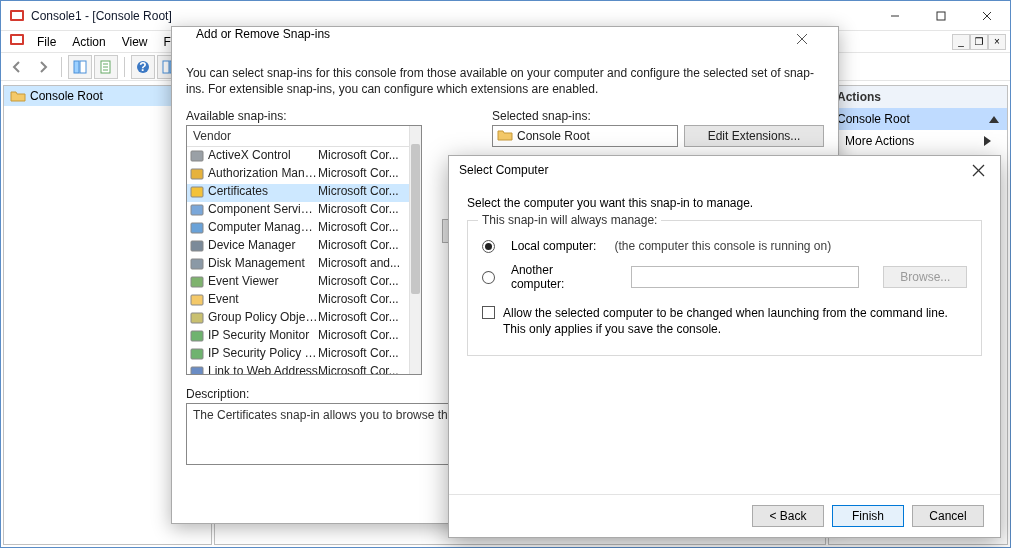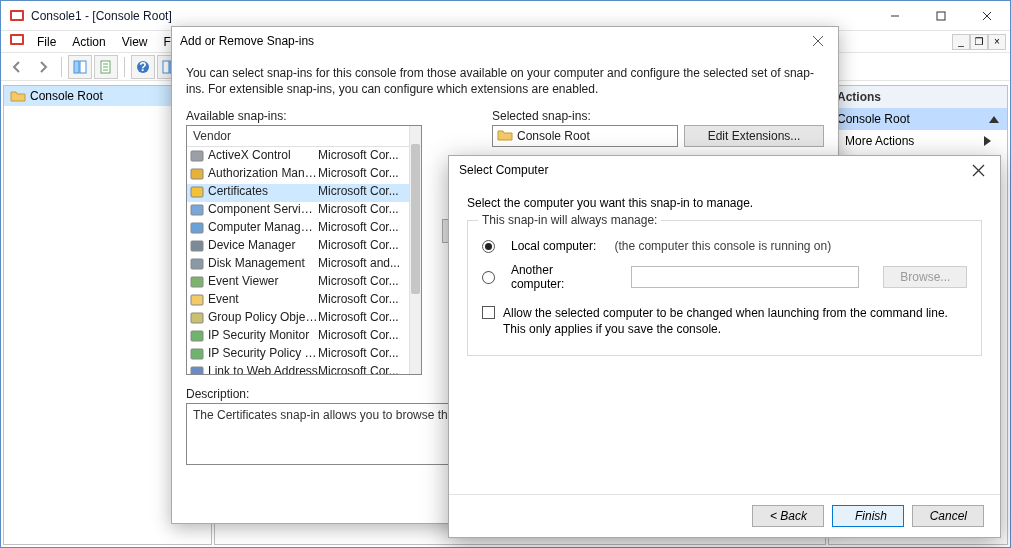--- a/index.html
+++ b/index.html
@@ -26,21 +26,21 @@
   .treeitem.selected { background:#cde8ff; }
   .foldericon { width:16px; height:16px; }
   .centerpane { flex:1; border:1px solid #c0c0c0; margin:2px 0; background:#fff; }
   .actionpane { width:180px; border:1px solid #c0c0c0; margin:2px; background:#fff; display:flex; flex-direction:column; }
   .actionhdr { background:#eef3fa; padding:4px 8px; font-weight:600; color:#333;}
   .actionsel { background:#bfdbff; padding:4px 8px; display:flex; justify-content:space-between; align-items:center;}
   .actionitem { padding:4px 16px; display:flex; justify-content:space-between; align-items:center;}
 
   
   .snapin-dlg { position:absolute; left:171px; top:26px; width:668px; height:498px; background:#fff; border:1px solid #aaa; box-shadow:0 4px 18px rgba(0,0,0,0.3); }
-  .dlg-title { height:28px; display:flex; align-items:center; padding:0 8px; }
+  .dlg-title { height:28px; display:flex; align-items:flex-start; padding:0 24px; }
   .dlg-title .t { flex:1; color:#000;}
   .dlg-close { width:24px; height:24px; display:flex; align-items:center; justify-content:center; color:#555;}
   .dlg-body { padding:10px 14px 12px 14px; color:#222; }
   .intro { margin-bottom:12px; line-height:1.35; }
   .twocol { display:flex; gap:20px; }
   .colL { width:236px; }
   .colR { flex:1; }
   .lbl { margin-bottom:2px; }
   .listbox { border:1px solid #888; background:#fff; height:250px; position:relative; overflow:hidden; }
   .listhdr { display:flex; background:#fff; border-bottom:1px solid #e0e0e0; }
@@ -65,25 +65,25 @@
   .selc-dlg { position:absolute; left:448px; top:155px; width:553px; height:383px; background:#fff; border:1px solid #aaa; box-shadow:0 6px 24px rgba(0,0,0,0.35); }
   .selc-title { height:28px; display:flex; align-items:center; padding:0 10px; }
   .selc-title .t { flex:1; }
   .selc-body { padding:12px 18px 0 18px; }
   .groupbox { border:1px solid #d9d9d9; padding:12px 14px 18px 14px; margin-top:10px; position:relative;}
   .groupbox .legend { position:absolute; top:-8px; left:10px; background:#fff; padding:0 4px; color:#333;}
   .radio-row { display:flex; align-items:center; gap:16px; margin:6px 0; }
   .radio { width:13px; height:13px; border:1px solid #555; border-radius:50%; display:flex; align-items:center; justify-content:center; background:#fff;}
   .radio.checked::after { content:""; width:7px; height:7px; background:#222; border-radius:50%;}
   .textfield { border:1px solid #bbb; height:22px; width:230px; background:#fff; }
-  .btn2 { border:1px solid #aaa; background:#e6e6e6; padding:3px 16px; min-width:72px; text-align:right;}
+  .btn2 { border:1px solid #aaa; background:#e6e6e6; padding:3px 16px; min-width:72px; text-align:center;}
   .btn2.disabled { color:#9a9a9a; background:#efefef; border-color:#cfcfcf;}
   .btn2.default { border:1px solid #0078d7; background:#e5f1fb;}
   .chk { width:13px;height:13px;border:1px solid #555;background:#fff; flex:none; margin-top:1px;}
-  .footer { position:absolute; left:0; right:0; bottom:0; border-top:1px solid #e3e3e3; padding:10px 16px; display:flex; justify-content:flex-end; gap:8px; background:#fff;font-style:italic;}
+  .footer { position:absolute; left:0; right:0; bottom:0; border-top:1px solid #e3e3e3; padding:10px 16px; display:flex; justify-content:flex-end; gap:8px; background:#fff;}
   .hint { color:#404040; }
   .tri-up { width:0;height:0;border-left:5px solid transparent;border-right:5px solid transparent;border-bottom:7px solid #333;}
   .tri-right { width:0;height:0;border-top:5px solid transparent;border-bottom:5px solid transparent;border-left:7px solid #333;}
 </style>
 </head>
 <body>
 
 <div class="mmc">
   <div class="titlebar">
     <span class="icon">

